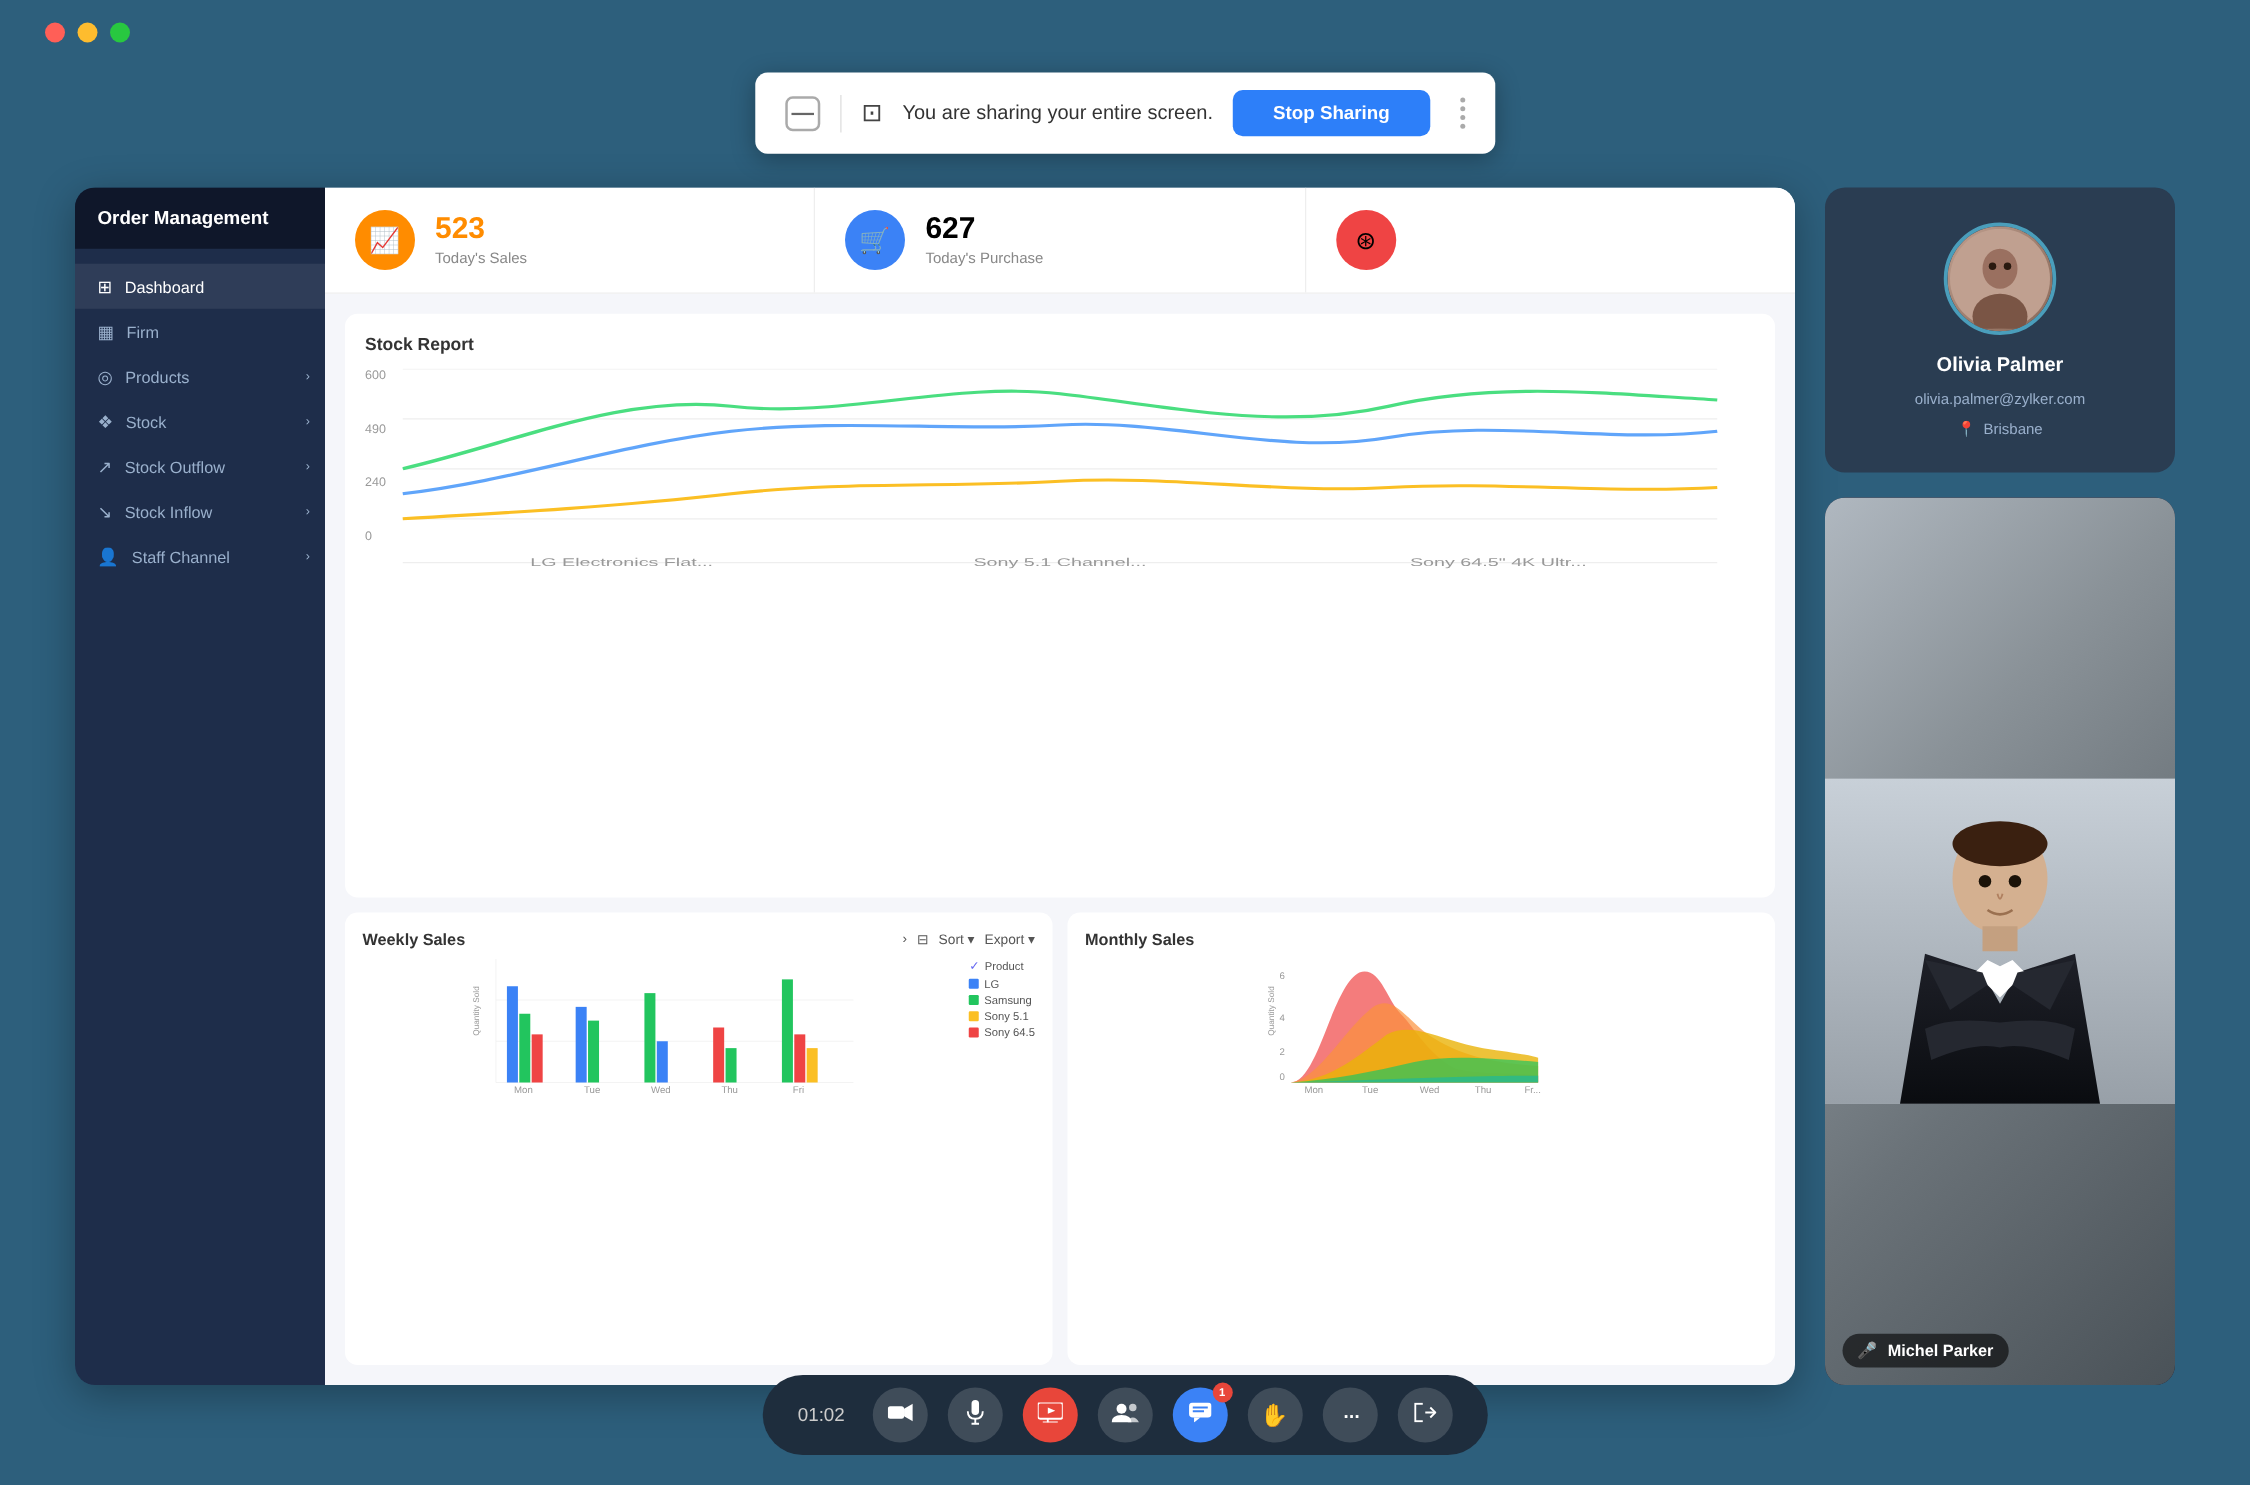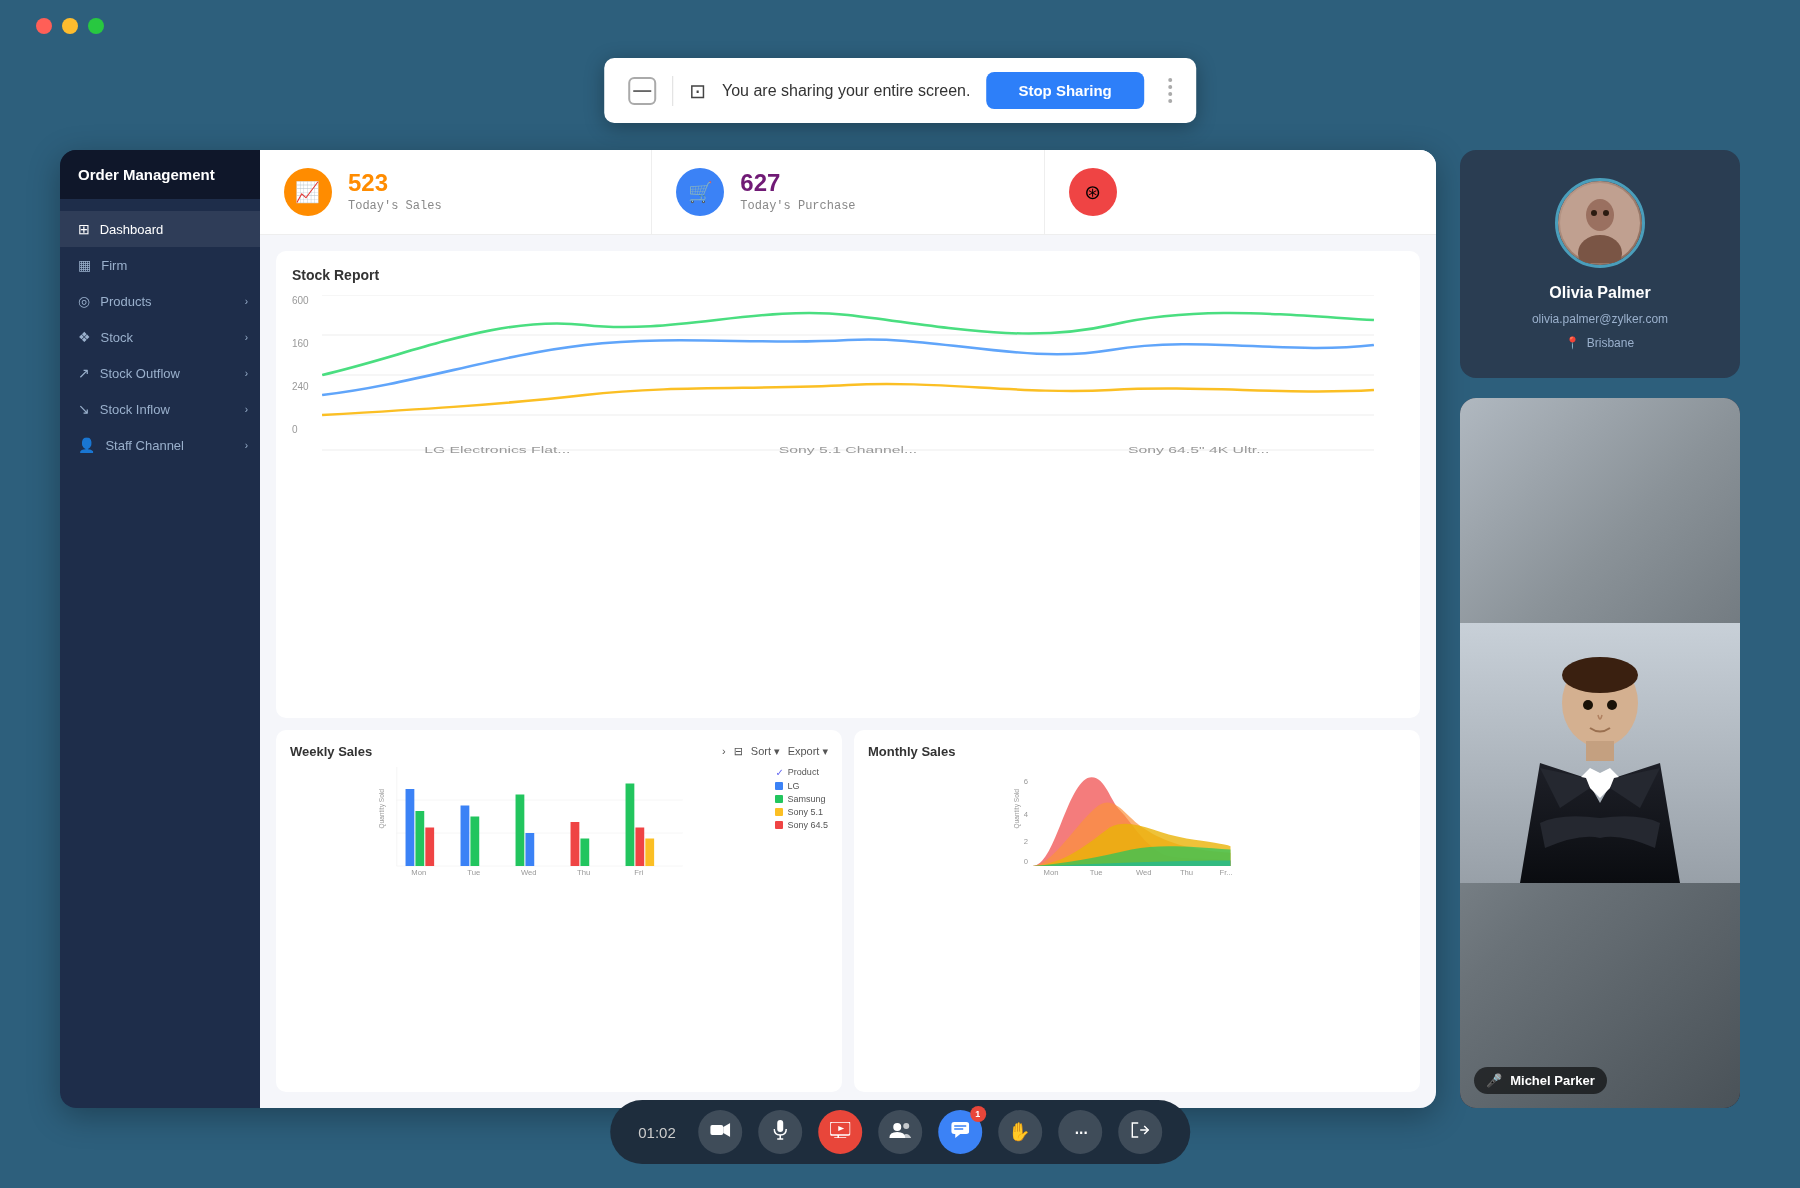--- a/index.html
+++ b/index.html
@@ -185,27 +185,26 @@
     }
     .stat-icon.orange { background: #ff8c00; }
     .stat-icon.blue { background: #3b82f6; }
     .stat-icon.red { background: #ef4444; }
     .stat-info .value {
       font-size: 24px;
       font-weight: 700;
       line-height: 1;
     }
     .stat-info .value.orange { color: #ff8c00; }
-    .stat-info .value.blue { color: #701a75; }
+    .stat-info .value.blue { color: #000000; }
     .stat-info .value.red { color: #ef4444; }
     .stat-info .label {
       font-size: 12px;
       color: #888;
       margin-top: 4px;
-      font-family: Liberation Mono, monospace;
     }
 
     
     .charts-area {
       flex: 1;
       padding: 16px;
       overflow: hidden;
       display: flex;
       flex-direction: column;
       gap: 12px;
@@ -532,21 +531,21 @@
         </div>
       </div>
 
       <div class="charts-area">
 
         <div class="stock-report">
           <h3>Stock Report</h3>
           <div class="chart-container">
             <div class="chart-y-labels">
               <span>600</span>
-              <span>160</span>
+              <span>490</span>
               <span>240</span>
               <span>0</span>
             </div>
             <svg class="chart-svg" viewBox="0 0 600 160" preserveAspectRatio="none" style="padding-left:30px; width: calc(100% - 30px);">
 
               <line class="grid-line" x1="0" y1="0" x2="600" y2="0"></line>
               <line class="grid-line" x1="0" y1="40" x2="600" y2="40"></line>
               <line class="grid-line" x1="0" y1="80" x2="600" y2="80"></line>
               <line class="grid-line" x1="0" y1="120" x2="600" y2="120"></line>
               <line class="grid-line" x1="0" y1="155" x2="600" y2="155"></line>

